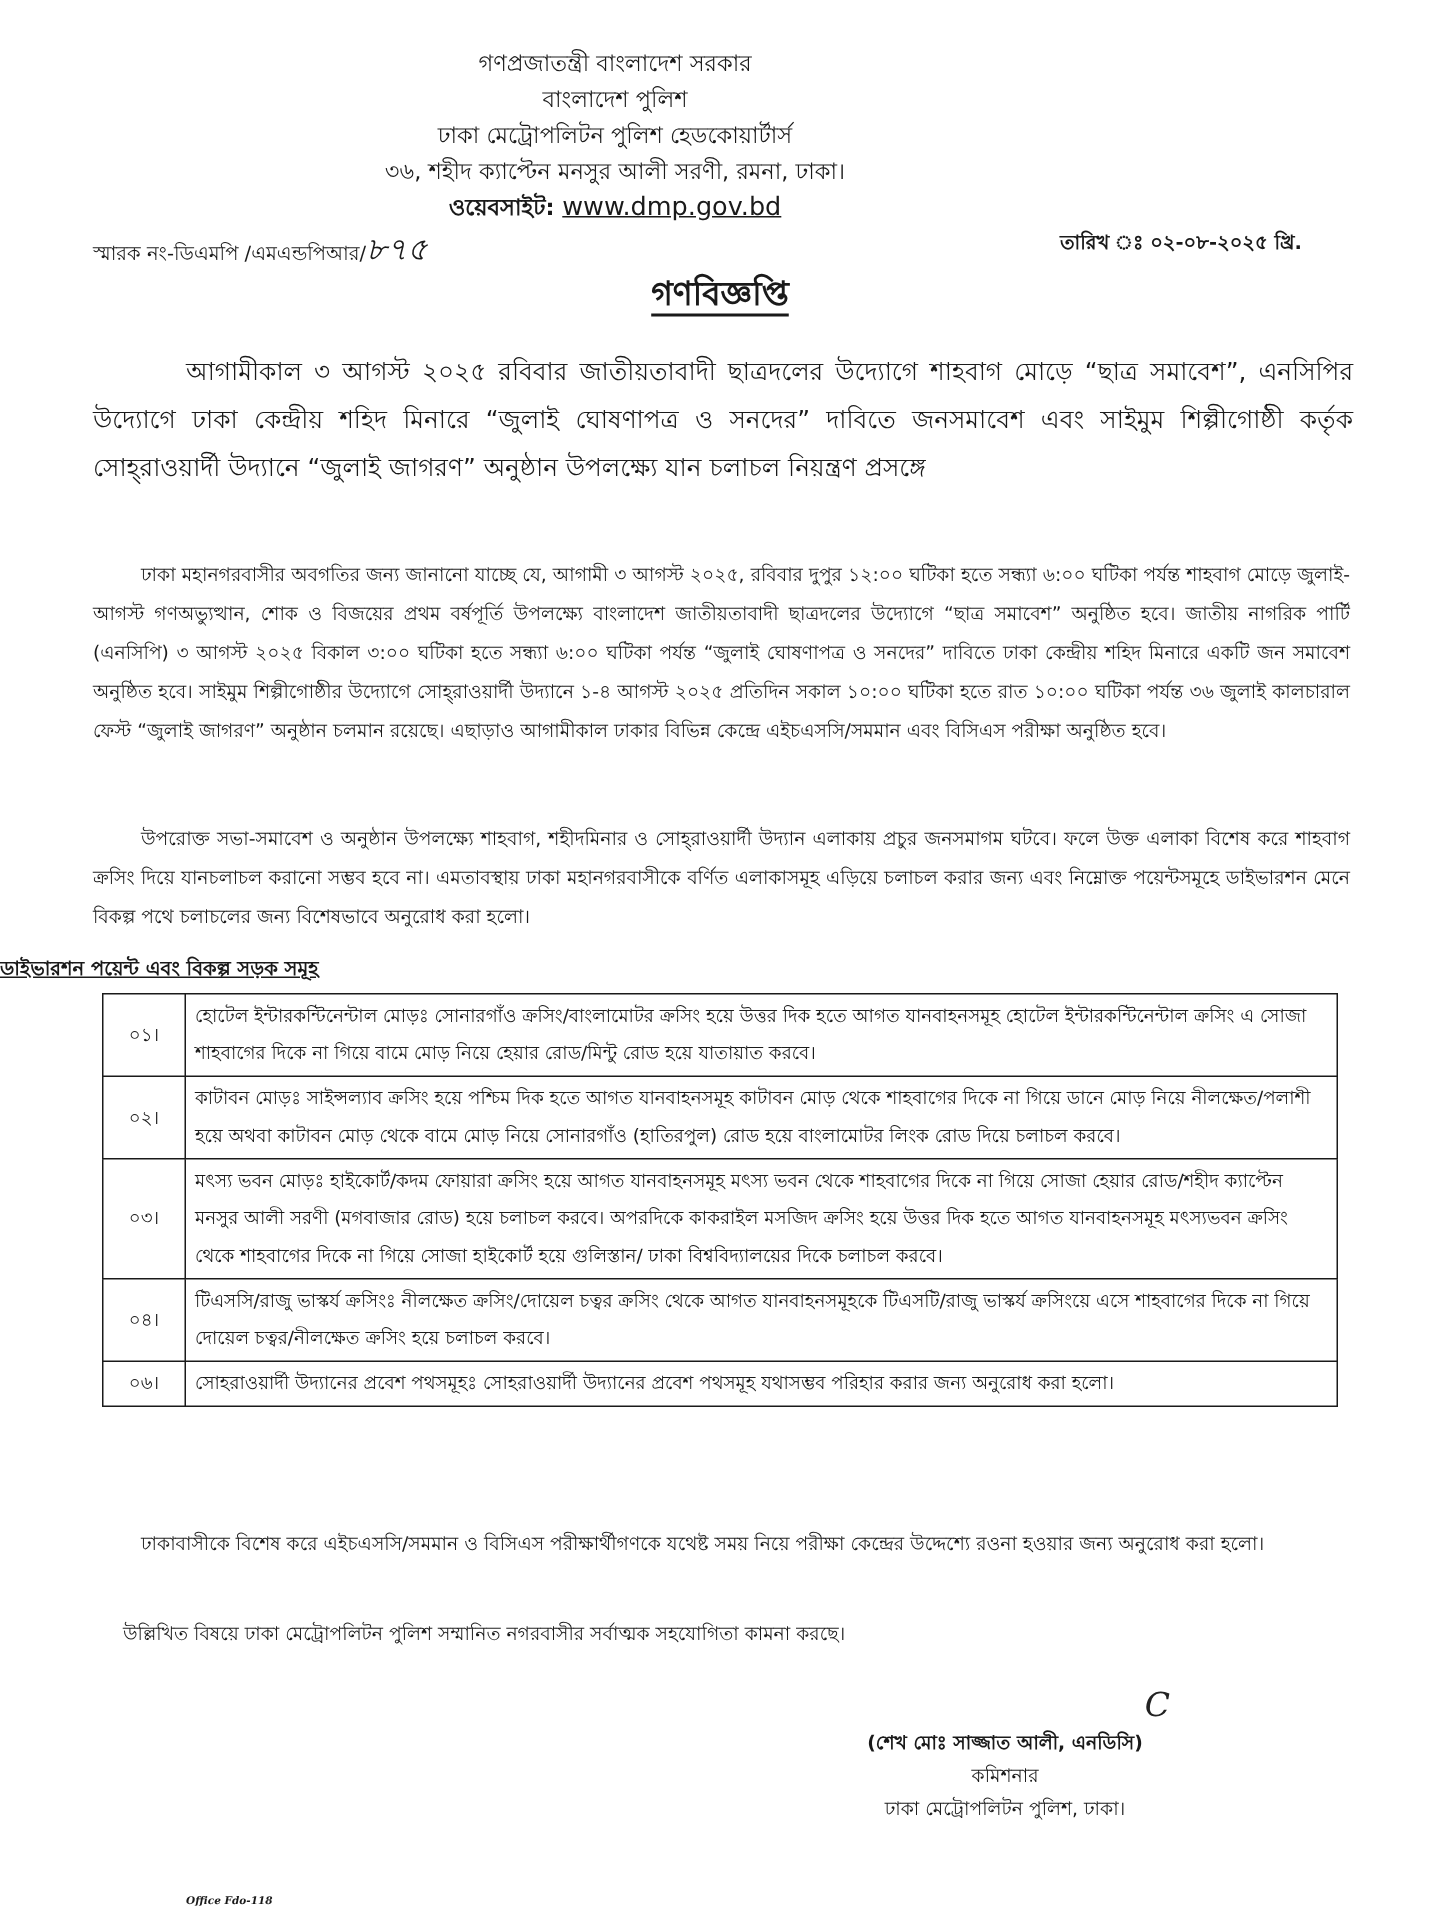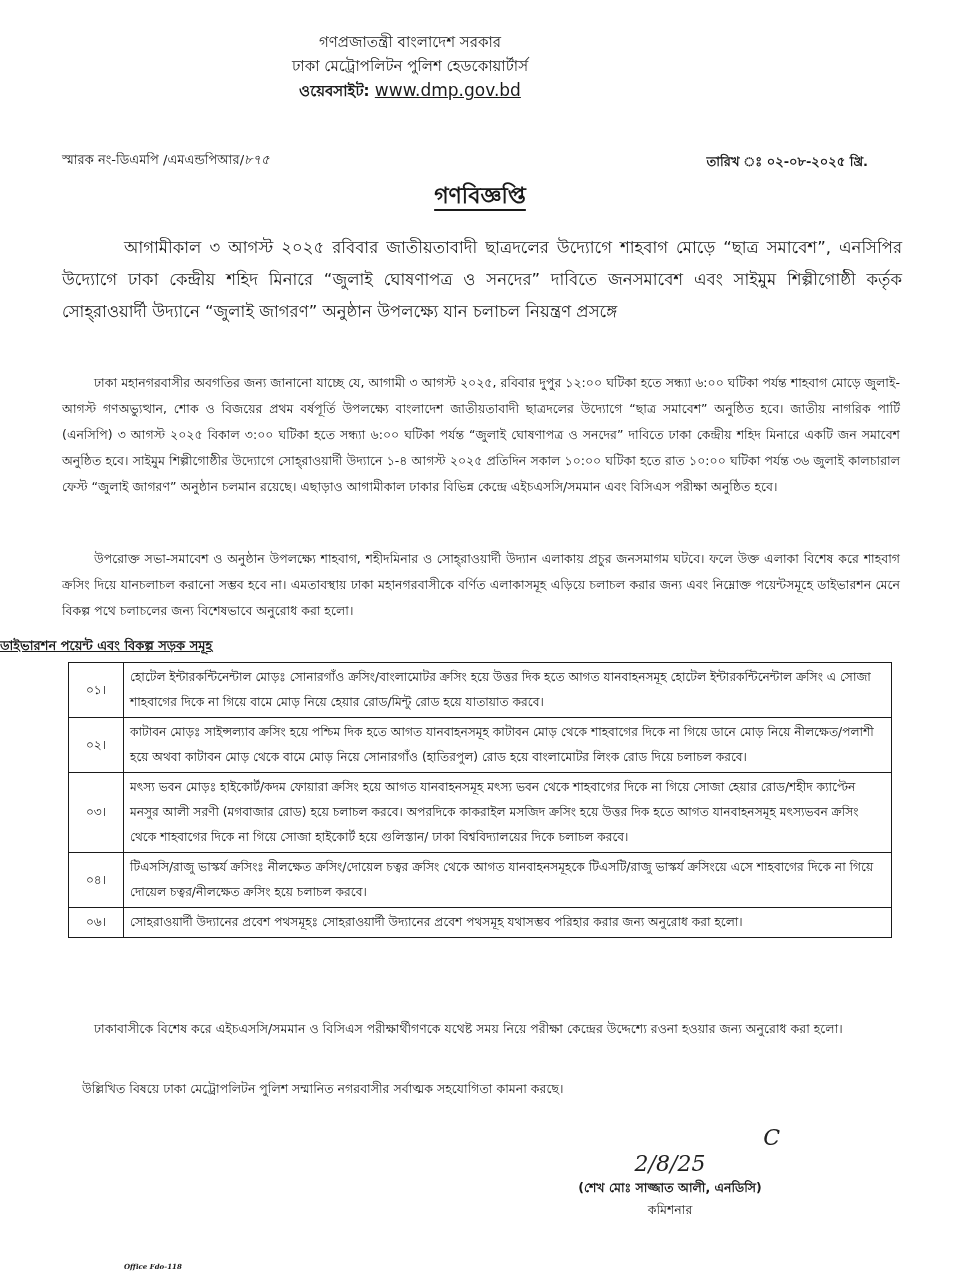--- a/index.html
+++ b/index.html
@@ -5,21 +5,21 @@
   html, body { margin: 0; padding: 0; background: #ffffff; }
   body {
     width: 960px; height: 1280px; position: relative; overflow: hidden;
     font-family: "DejaVu Sans", sans-serif; color: #1a1a1a;
   }
   .header { position: absolute; top: 30px; left: 0; width: 820px; text-align: center; font-size: 15px; line-height: 24px; }
   .header .line { display: block; }
   .header .web { font-size: 15px; font-weight: bold; }
   .header .web a { color: #1a1a1a; text-decoration: underline; font-weight: normal; font-size: 17px; }
   .memo { position: absolute; top: 150px; left: 62px; font-size: 13px; }
-  .memo .hand { font-family: "DejaVu Serif", serif; font-style: italic; font-size: 13px; }
+  .memo .hand { font-family: "DejaVu Serif", serif; font-style: italic; font-size: 21px; }
   .date { position: absolute; top: 152px; right: 92px; font-size: 13px; font-weight: bold; }
   .title { position: absolute; top: 178px; left: 0; width: 960px; text-align: center; font-size: 22px; font-weight: bold; }
   .title span { text-decoration: underline; text-underline-offset: 6px; }
   .subject { position: absolute; top: 232px; left: 62px; width: 840px; font-size: 16.5px; line-height: 32px; text-align: justify; }
   .subject span { text-indent: 62px; display: block; }
   .para { position: absolute; left: 62px; width: 838px; font-size: 12.5px; line-height: 26px; text-align: justify; }
   .para span { display: block; text-indent: 32px; }
   .p1 { top: 370px; }
   .p2 { top: 546px; }
   .section-title { position: absolute; top: 636px; left: 0; width: 960px; font-size: 13px; font-weight: bold; }
@@ -34,21 +34,23 @@
   .sig .scribble { font-family: "DejaVu Serif", serif; font-style: italic; font-size: 22px; color: #222; line-height: 26px; }
   .sig .name { font-size: 12.5px; font-weight: bold; line-height: 22px; }
   .sig .role { font-size: 12.5px; line-height: 22px; }
   .footer-note { position: absolute; left: 92px; top: 1262px; font-size: 7px; font-style: italic; font-weight: bold; font-family: "DejaVu Serif", serif; padding-left: 32px; }
 </style>
 </head>
 <body>
 
 <div class="header">
   <span class="line">গণপ্রজাতন্ত্রী বাংলাদেশ সরকার</span>
+  <span class="line">বাংলাদেশ পুলিশ</span>
   <span class="line">ঢাকা মেট্রোপলিটন পুলিশ হেডকোয়ার্টার্স</span>
+  <span class="line">৩৬, শহীদ ক্যাপ্টেন মনসুর আলী সরণী, রমনা, ঢাকা।</span>
   <span class="line web">
     <span>ওয়েবসাইট:</span>
     <a>www.dmp.gov.bd</a>
   </span>
 </div>
 
 <div class="memo">
   <span>স্মারক নং-ডিএমপি /এমএন্ডপিআর/</span><span class="hand">৮৭৫</span>
 </div>
 <div class="date">তারিখ ঃ ০২-০৮-২০২৫ খ্রি.</div>
@@ -93,18 +95,18 @@
     </tbody>
 </table>
 
 <div class="para p3">
     <span>ঢাকাবাসীকে বিশেষ করে এইচএসসি/সমমান ও বিসিএস পরীক্ষার্থীগণকে যথেষ্ট সময় নিয়ে পরীক্ষা কেন্দ্রের উদ্দেশ্যে রওনা হওয়ার জন্য অনুরোধ করা হলো।</span>
   </div>
 <div class="p4">উল্লিখিত বিষয়ে ঢাকা মেট্রোপলিটন পুলিশ সম্মানিত নগরবাসীর সর্বাত্মক সহযোগিতা কামনা করছে।</div>
 
 <div class="sig">
   <div class="scribble" style="text-align:right;padding-right:20px;">C</div>
-  <div class="scribble">2/8/25</div>
   <div class="name">(শেখ মোঃ সাজ্জাত আলী, এনডিসি)</div>
   <div class="role">কমিশনার</div>
+  <div class="role">ঢাকা মেট্রোপলিটন পুলিশ, ঢাকা।</div>
 </div>
 
 <div class="footer-note">Office Fdo-118</div>
 
 </body></html>

